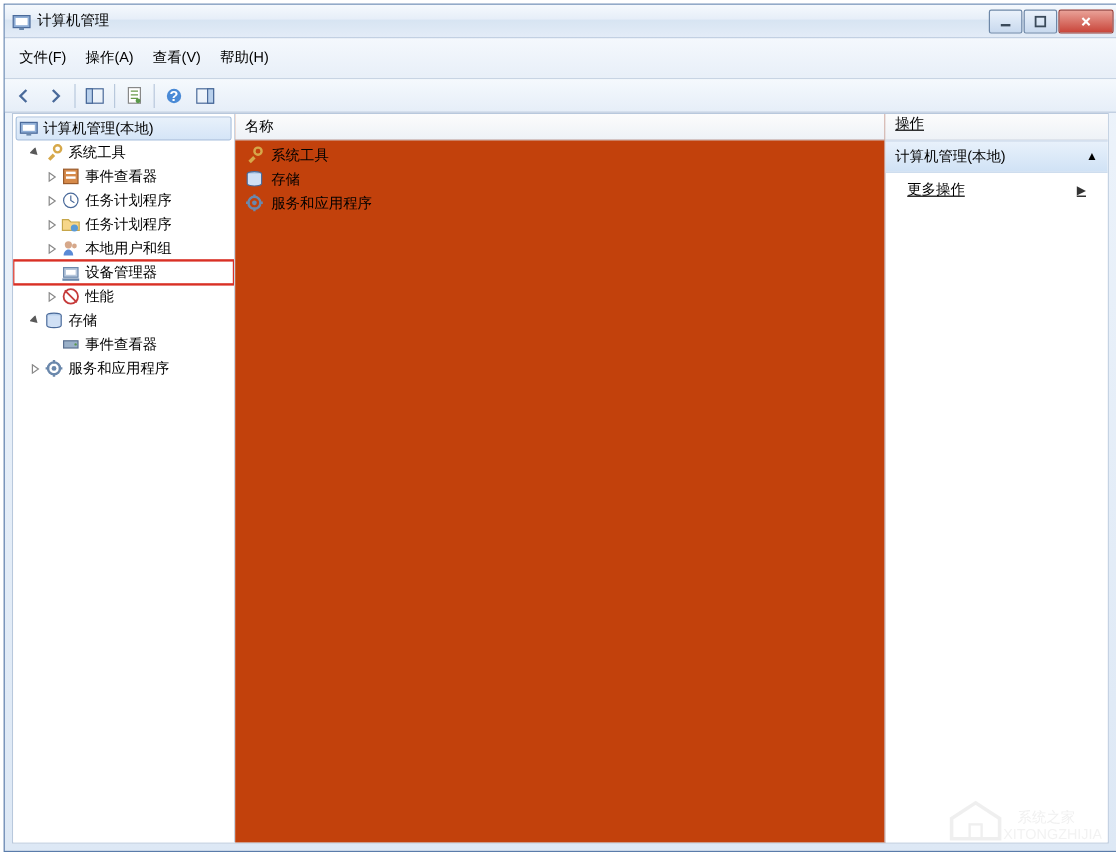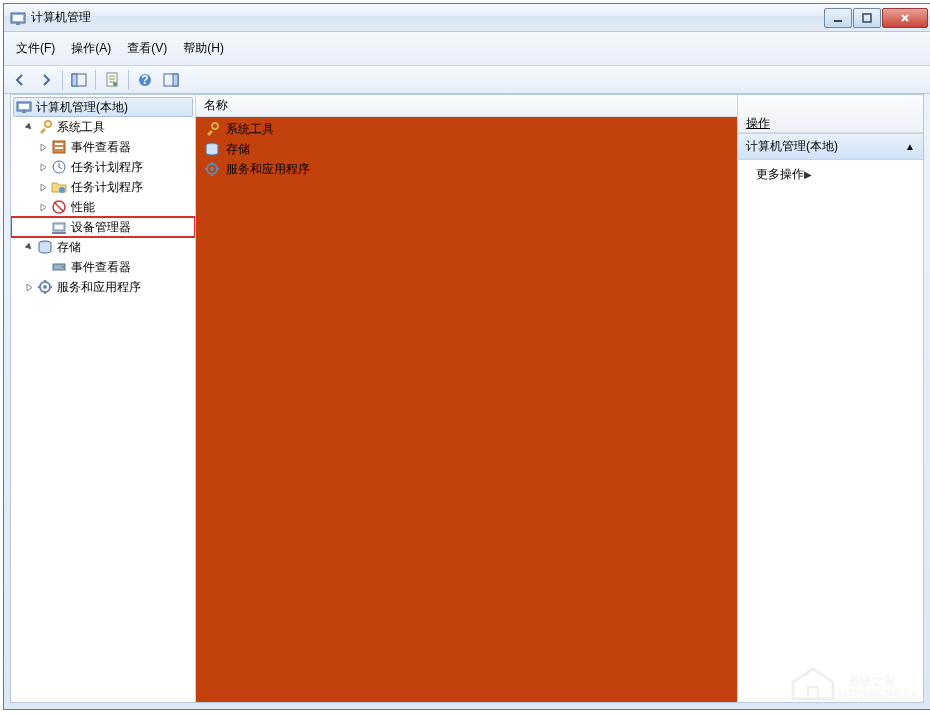--- a/index.html
+++ b/index.html
@@ -28,25 +28,25 @@
     .expander.empty { visibility: hidden; }
     .tree-icon { width: 16px; height: 16px; margin-right: 4px; display: inline-flex; align-items: center; justify-content: center; flex-shrink: 0; }
     .tree-label { color: #000; }
     .indent { display: inline-block; }
     .list-panel { flex: 1; border-right: 1px solid #c8d4e3; display: flex; flex-direction: column; background: #c2410c; }
     .list-header { height: 22px; background: linear-gradient(to bottom, #fcfcfc, #eef2f7); border-bottom: 1px solid #d6dde6; display: flex; align-items: center; padding-left: 8px; }
     .list-body { flex: 1; padding: 2px 4px; }
     .list-row { display: flex; align-items: center; height: 20px; padding-left: 4px; cursor: pointer; }
     .list-icon { width: 16px; height: 16px; margin-right: 6px; display: inline-flex; align-items: center; justify-content: center; }
     .actions-panel { width: 185px; display: flex; flex-direction: column; background: #fff; }
-    .actions-header { height: 38px; background: linear-gradient(to bottom, #fcfcfc, #eef2f7); border-bottom: 1px solid #d6dde6; display: flex; align-items: flex-end; padding-left: 8px; text-decoration: underline; }
+    .actions-header { height: 22px; background: linear-gradient(to bottom, #fcfcfc, #eef2f7); border-bottom: 1px solid #d6dde6; display: flex; align-items: flex-start; padding-left: 8px; text-decoration: underline; }
     .actions-body { flex: 1; padding: 0; }
     .actions-group-title { background: linear-gradient(to bottom, #e8f1fb, #d0e2f5); border-top: 1px solid #c3d5ea; border-bottom: 1px solid #c3d5ea; padding: 4px 8px; display: flex; align-items: center; justify-content: space-between; cursor: pointer; }
     .actions-collapse { font-size: 10px; }
-    .actions-item { padding: 6px 18px; display: flex; align-items: center; justify-content: flex-start; cursor: pointer; }
+    .actions-item { padding: 6px 18px; display: flex; align-items: center; justify-content: space-between; cursor: pointer; text-decoration: underline; }
     .chevron-right { font-size: 10px; color: #333; }
     .watermark { position: absolute; right: 12px; bottom: 8px; opacity: 0.15; pointer-events: none; }
     svg { display: block; }
   </style>
 </head>
 <body>
 
 <div class="window">
 
   <div class="titlebar">
@@ -199,48 +199,64 @@
           </span>
           <span class="tree-icon">
             <svg viewBox="0 0 16 16">
                 <path d="M1 4h5l2 2h7v7H1z" fill="#f6d68a" stroke="#c6a64a"></path>
                 <circle cx="11" cy="11" r="3" fill="#5a9ad6"></circle>
               </svg>
           </span>
           <span class="tree-label">任务计划程序</span>
         </div>
 
-
-        <div class="tree-row">
-          <span class="indent" style="width:22px"></span>
-          <span class="expander">
-            <svg width="9" height="9" viewBox="0 0 9 9">
-                <path d="M2 1 L7 4.5 L2 8 Z" fill="none" stroke="#888"></path>
-              </svg>
-          </span>
-          <span class="tree-icon">
-            <svg viewBox="0 0 16 16">
-                <circle cx="8" cy="8" r="6" fill="none" stroke="#c63a3a" stroke-width="1.5"></circle>
-                <path d="M3 3 L13 13" stroke="#c63a3a" stroke-width="1.5"></path>
-              </svg>
-          </span>
-          <span class="tree-label">性能</span>
+        <div class="tree-row">
+          <span class="indent" style="width:22px"></span>
+          <span class="expander">
+            <svg width="9" height="9" viewBox="0 0 9 9">
+                <path d="M2 1 L7 4.5 L2 8 Z" fill="none" stroke="#888"></path>
+              </svg>
+          </span>
+          <span class="tree-icon">
+            <svg viewBox="0 0 16 16">
+                <circle cx="6" cy="5" r="3" fill="#d6a88a"></circle>
+                <path d="M2 14c0-3 2-5 4-5s4 2 4 5" fill="#5a8ad6"></path>
+                <circle cx="11" cy="6" r="2" fill="#d6a88a"></circle>
+              </svg>
+          </span>
+          <span class="tree-label">本地用户和组</span>
         </div>
 
         <div class="tree-row highlighted">
           <span class="indent" style="width:22px"></span>
           <span class="expander empty"></span>
           <span class="tree-icon">
             <svg viewBox="0 0 16 16">
                 <rect x="2" y="4" width="12" height="8" fill="#b8c8dc" stroke="#6b88ac"></rect>
                 <rect x="4" y="6" width="8" height="4" fill="#fff"></rect>
                 <rect x="1" y="13" width="14" height="2" fill="#6b88ac"></rect>
               </svg>
           </span>
           <span class="tree-label">设备管理器</span>
+        </div>
+
+        <div class="tree-row">
+          <span class="indent" style="width:22px"></span>
+          <span class="expander">
+            <svg width="9" height="9" viewBox="0 0 9 9">
+                <path d="M2 1 L7 4.5 L2 8 Z" fill="none" stroke="#888"></path>
+              </svg>
+          </span>
+          <span class="tree-icon">
+            <svg viewBox="0 0 16 16">
+                <circle cx="8" cy="8" r="6" fill="none" stroke="#c63a3a" stroke-width="1.5"></circle>
+                <path d="M3 3 L13 13" stroke="#c63a3a" stroke-width="1.5"></path>
+              </svg>
+          </span>
+          <span class="tree-label">性能</span>
         </div>
 
         <div class="tree-row">
           <span class="indent" style="width:8px"></span>
           <span class="expander">
             <svg width="9" height="9" viewBox="0 0 9 9">
                 <path d="M1 1 L7 4.5 L1 8 Z" fill="#595959" transform="rotate(45 4.5 4.5)"></path>
               </svg>
           </span>
           <span class="tree-icon">

